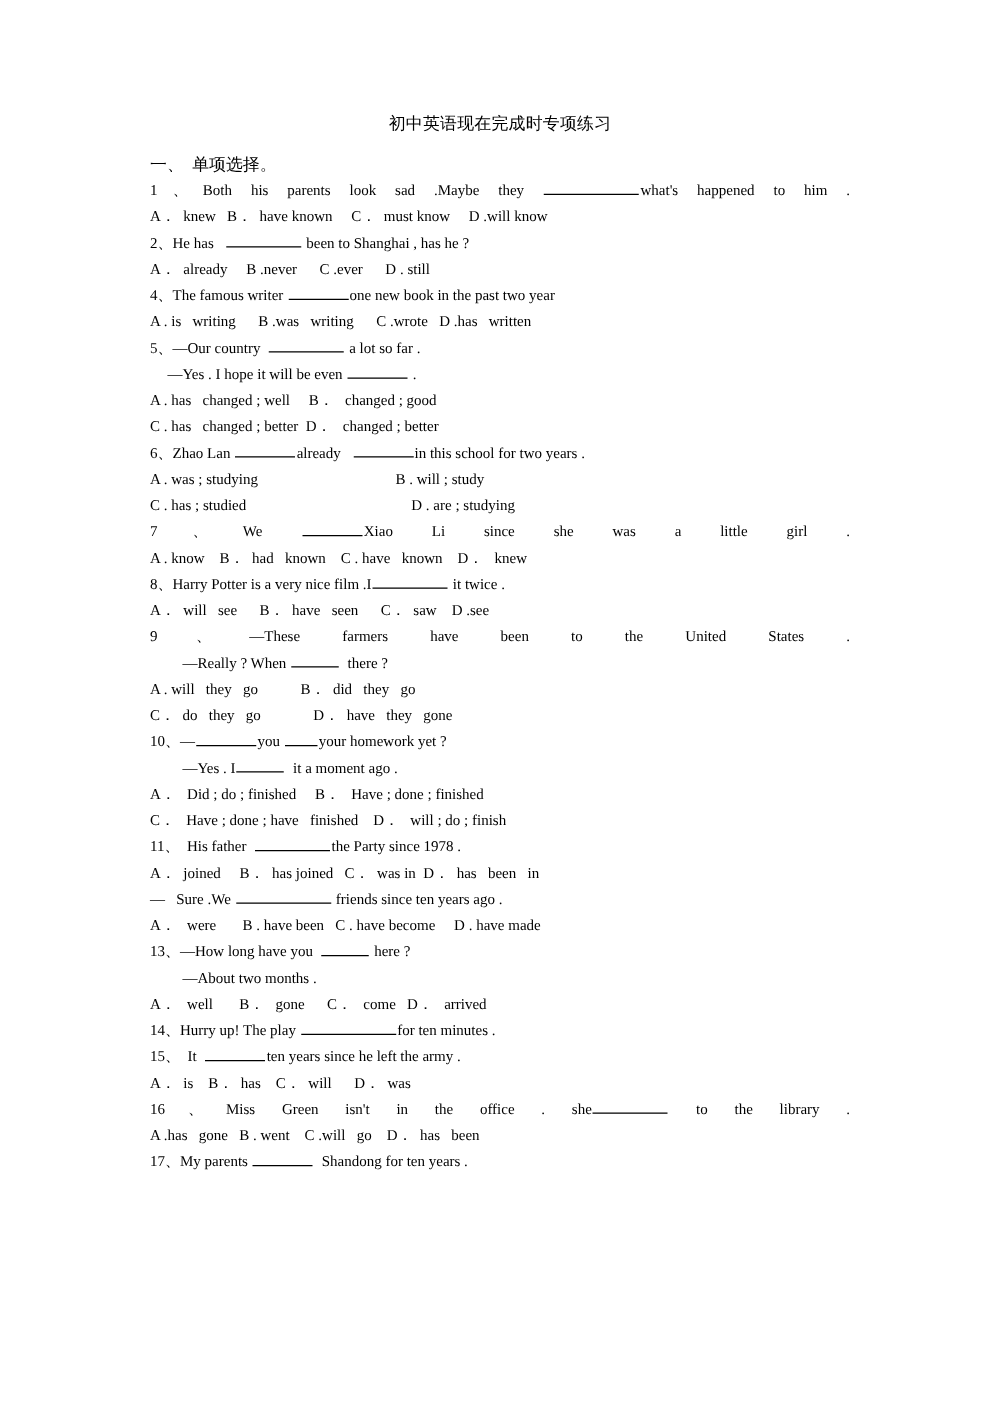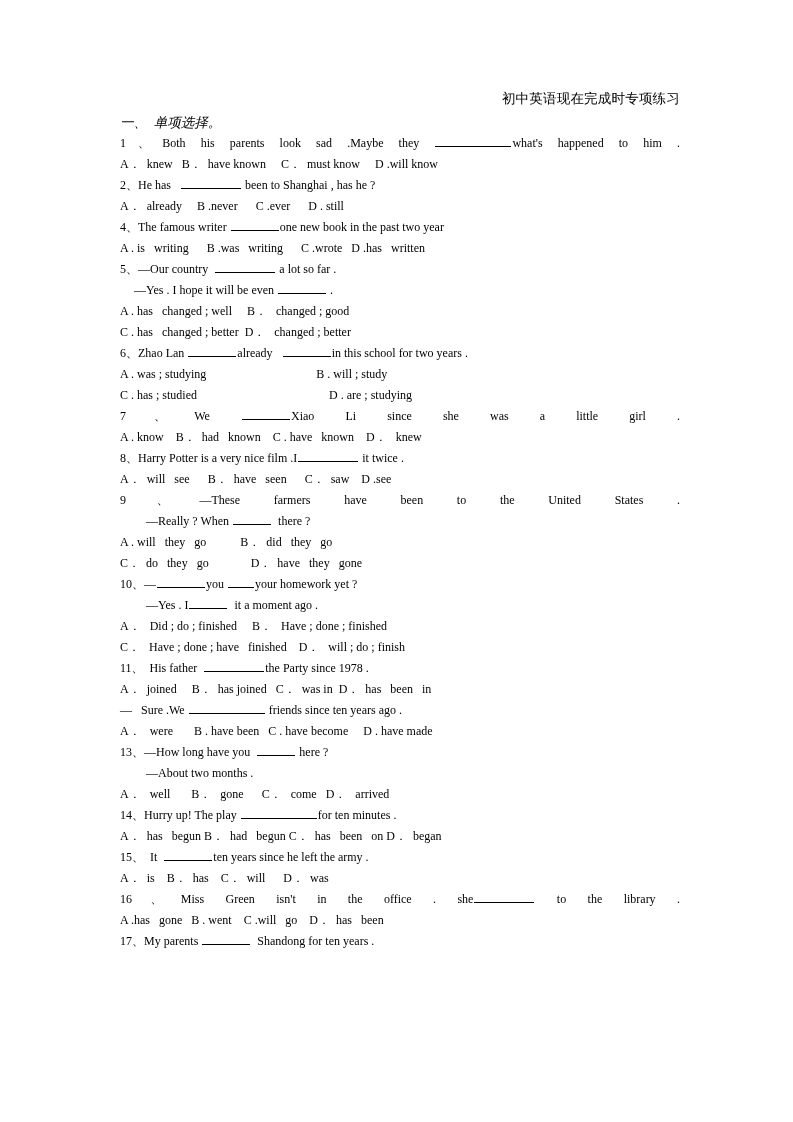--- a/index.html
+++ b/index.html
@@ -17,32 +17,31 @@
     font-family: "Liberation Serif", "DejaVu Serif", serif;
     color: #000000;
   }
   .content {
     position: absolute;
     left: 120px;
     top: 88px;
     width: 560px;
   }
   .doc-title {
-    text-align: right;
+    text-align: center;
     font-size: 13.5px;
     line-height: 21px;
-    margin: 0 0 3px 0;
+    margin: 0 0 12px 0;
     letter-spacing: 0.2px;
   }
   .section-heading {
     font-size: 13.5px;
     line-height: 21px;
     margin: 0;
     white-space: pre;
-    font-style: italic;
   }
   .line {
     font-size: 12px;
     line-height: 21px;
     margin: 0;
     white-space: pre-wrap;
     word-spacing: 0px;
   }
   
   .line.justify {
@@ -117,21 +116,20 @@
     <div class="line">A．  joined     B．  has joined   C．  was in  D．  has   been   in</div>
 
     <div class="line"><span>—</span>   <span>Sure .We</span> <span class="blank b-xl"></span> <span>friends since ten years ago .</span></div>
     <div class="line">A．   were       B . have been   C . have become     D . have made</div>
 
     <div class="line"><span>13、</span><span>—How long have you</span>  <span class="blank b-sm"></span> <span>here ?</span></div>
     <div class="line indent2">—About two months .</div>
     <div class="line">A．   well       B．   gone      C．   come   D．   arrived</div>
 
     <div class="line"><span>14、</span><span>Hurry up! The play</span> <span class="blank b-xl"></span><span>for ten minutes .</span></div>
-    <div class="line">A．  has   begun B．  had   begun C．  has   been   on D．  began</div>
 
     <div class="line"><span>15、</span>  <span>It</span>  <span class="blank b-md"></span><span>ten years since he left the army .</span></div>
     <div class="line">A．  is    B．  has    C．  will      D．  was</div>
 
     <div class="line justify"><span>16、</span><span>Miss Green isn't in the office . she</span><span class="blank b-lg"></span> <span>to the library .</span></div>
     <div class="line">A .has   gone   B . went    C .will   go    D．  has   been</div>
 
     <div class="line"><span>17、</span><span>My parents</span> <span class="blank b-md"></span>  <span>Shandong for ten years .</span></div>
 
   </div>

